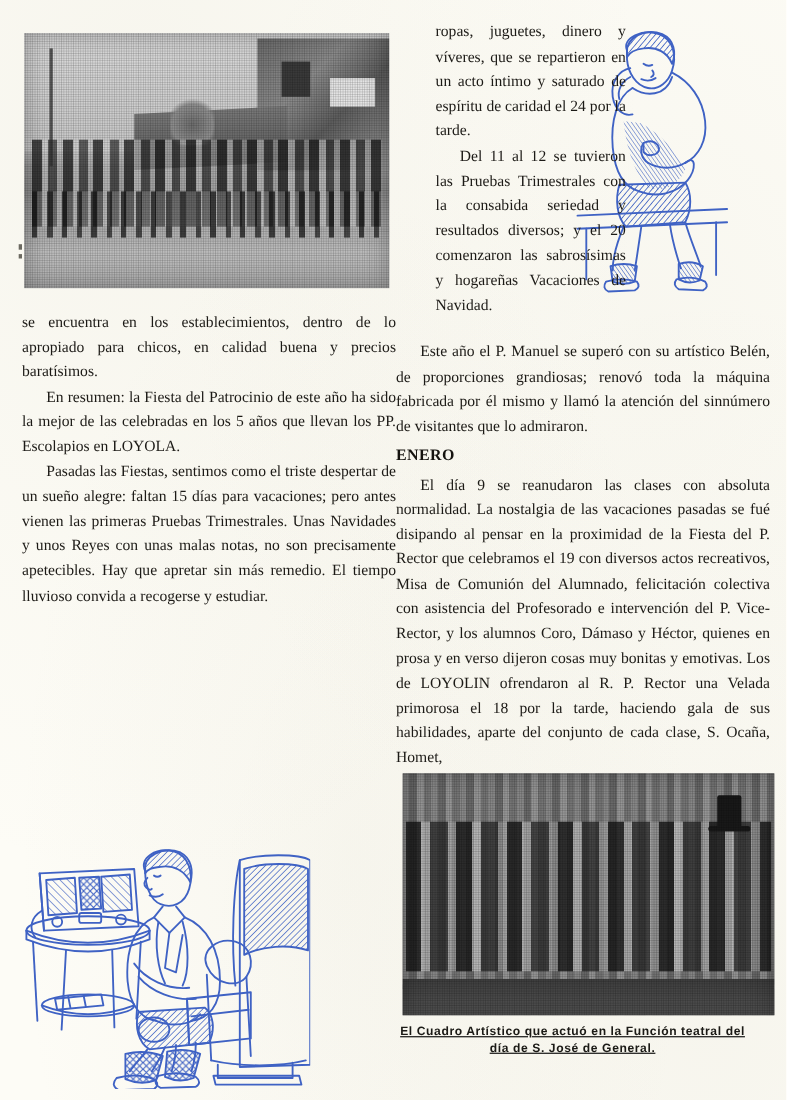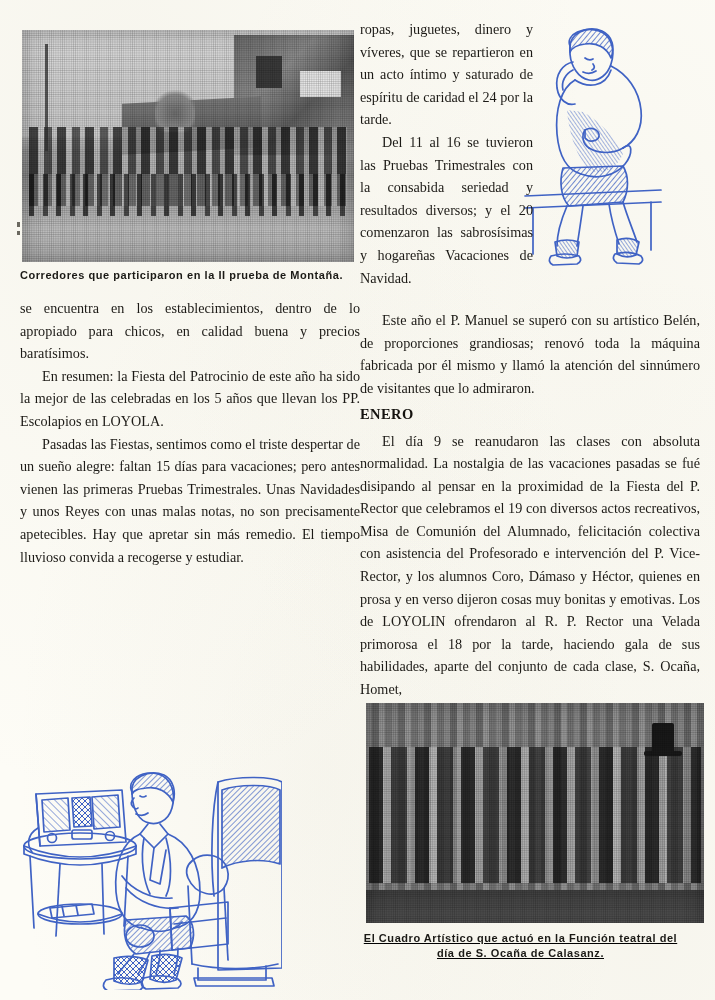--- a/index.html
+++ b/index.html
@@ -294,37 +294,36 @@
 
         <path d="M28 238 q 14 -4 28 0 q 4 5 -2 8 l -24 1 q -6 -3 -2 -9 Z"></path>
         <path d="M92 236 q 14 -4 26 2 q 4 5 -2 8 l -22 -1 q -6 -4 -2 -9 Z"></path>
       </g>
     </svg>
   </div>
 
   <div class="col" id="col-left">
     <div style="height:268px"></div>
 
-    <div class="photo-caption">Corredores que participaron en la II prueba de Montaña.</div>
 
     <div class="gap-md"></div>
 
     <p class="body-text noindent">se encuentra en los establecimientos, dentro de lo apropiado para chicos, en calidad buena y precios baratísimos.</p>
     <p class="body-text">En resumen: la Fiesta del Patrocinio de este año ha sido la mejor de las celebradas en los 5 años que llevan los PP. Escolapios en LOYOLA.</p>
 
 
     <p class="body-text">Pasadas las Fiestas, sentimos como el triste despertar de un sueño alegre: faltan 15 días para vacaciones; pero antes vienen las primeras Pruebas Trimestrales. Unas Navidades y unos Reyes con unas malas notas, no son precisamente apetecibles. Hay que apretar sin más remedio. El tiempo lluvioso convida a recogerse y estudiar.</p>
   </div>
 
   <div class="col" id="col-right">
     <div style="height:18px"></div>
 
-    <div style="width:173px;">
+    <div style="width:173px;margin-left:36px;">
       <p class="body-text noindent">ropas, juguetes, dinero y víveres, que se repartieron en un acto íntimo y saturado de espíritu de caridad el 24 por la tarde.</p>
-      <p class="body-text">Del 11 al 16 se tuvieron las Pruebas Trimestrales con la consabida seriedad y resultados diversos; y el 20 comenzaron las sabrosísimas y hogareñas Vacaciones de Navidad.</p>
+      <p class="body-text">Del 11 al 12 se tuvieron las Pruebas Trimestrales con la consabida seriedad y resultados diversos; y el 20 comenzaron las sabrosísimas y hogareñas Vacaciones de Navidad.</p>
     </div>
 
     <p class="body-text" style="margin-top:20px">Este año el P. Manuel se superó con su artístico Belén, de proporciones grandiosas; renovó toda la máquina fabricada por él mismo y llamó la atención del sinnúmero de visitantes que lo admiraron.</p>
 
     <h2 class="month">ENERO</h2>
 
     <p class="body-text">El día 9 se reanudaron las clases con absoluta normalidad. La nostalgia de las vacaciones pasadas se fué disipando al pensar en la proximidad de la Fiesta del P. Rector que celebramos el 19 con diversos actos recreativos, Misa de Comunión del Alumnado, felicitación colectiva con asistencia del Profesorado e intervención del P. Vice-Rector, y los alumnos Coro, Dámaso y Héctor, quienes en prosa y en verso dijeron cosas muy bonitas y emotivas. Los de LOYOLIN ofrendaron al R. P. Rector una Velada primorosa el 18 por la tarde, haciendo gala de sus habilidades, aparte del conjunto de cada clase, S. Ocaña, Homet,</p>
   </div>
 
   <div id="art-boy-radio" class="lineart">
@@ -433,16 +432,16 @@
     <div class="cast"></div>
     <div class="tophat"></div>
     <div class="footlight"></div>
     <div class="stage-floor"></div>
     <div class="halftone"></div>
     <div class="vignette"></div>
   </div>
 
   <div style="position:absolute; left:348px; top:931px; width:345px; text-align:center;text-decoration:underline;">
     <div class="photo-caption">El Cuadro Artístico que actuó en la Función  teatral del</div>
-    <div class="photo-caption">día de S. Ocaña de Calasanz.</div>
+    <div class="photo-caption">día de S. José de General.</div>
   </div>
 
 </div>
 
 </body></html>

